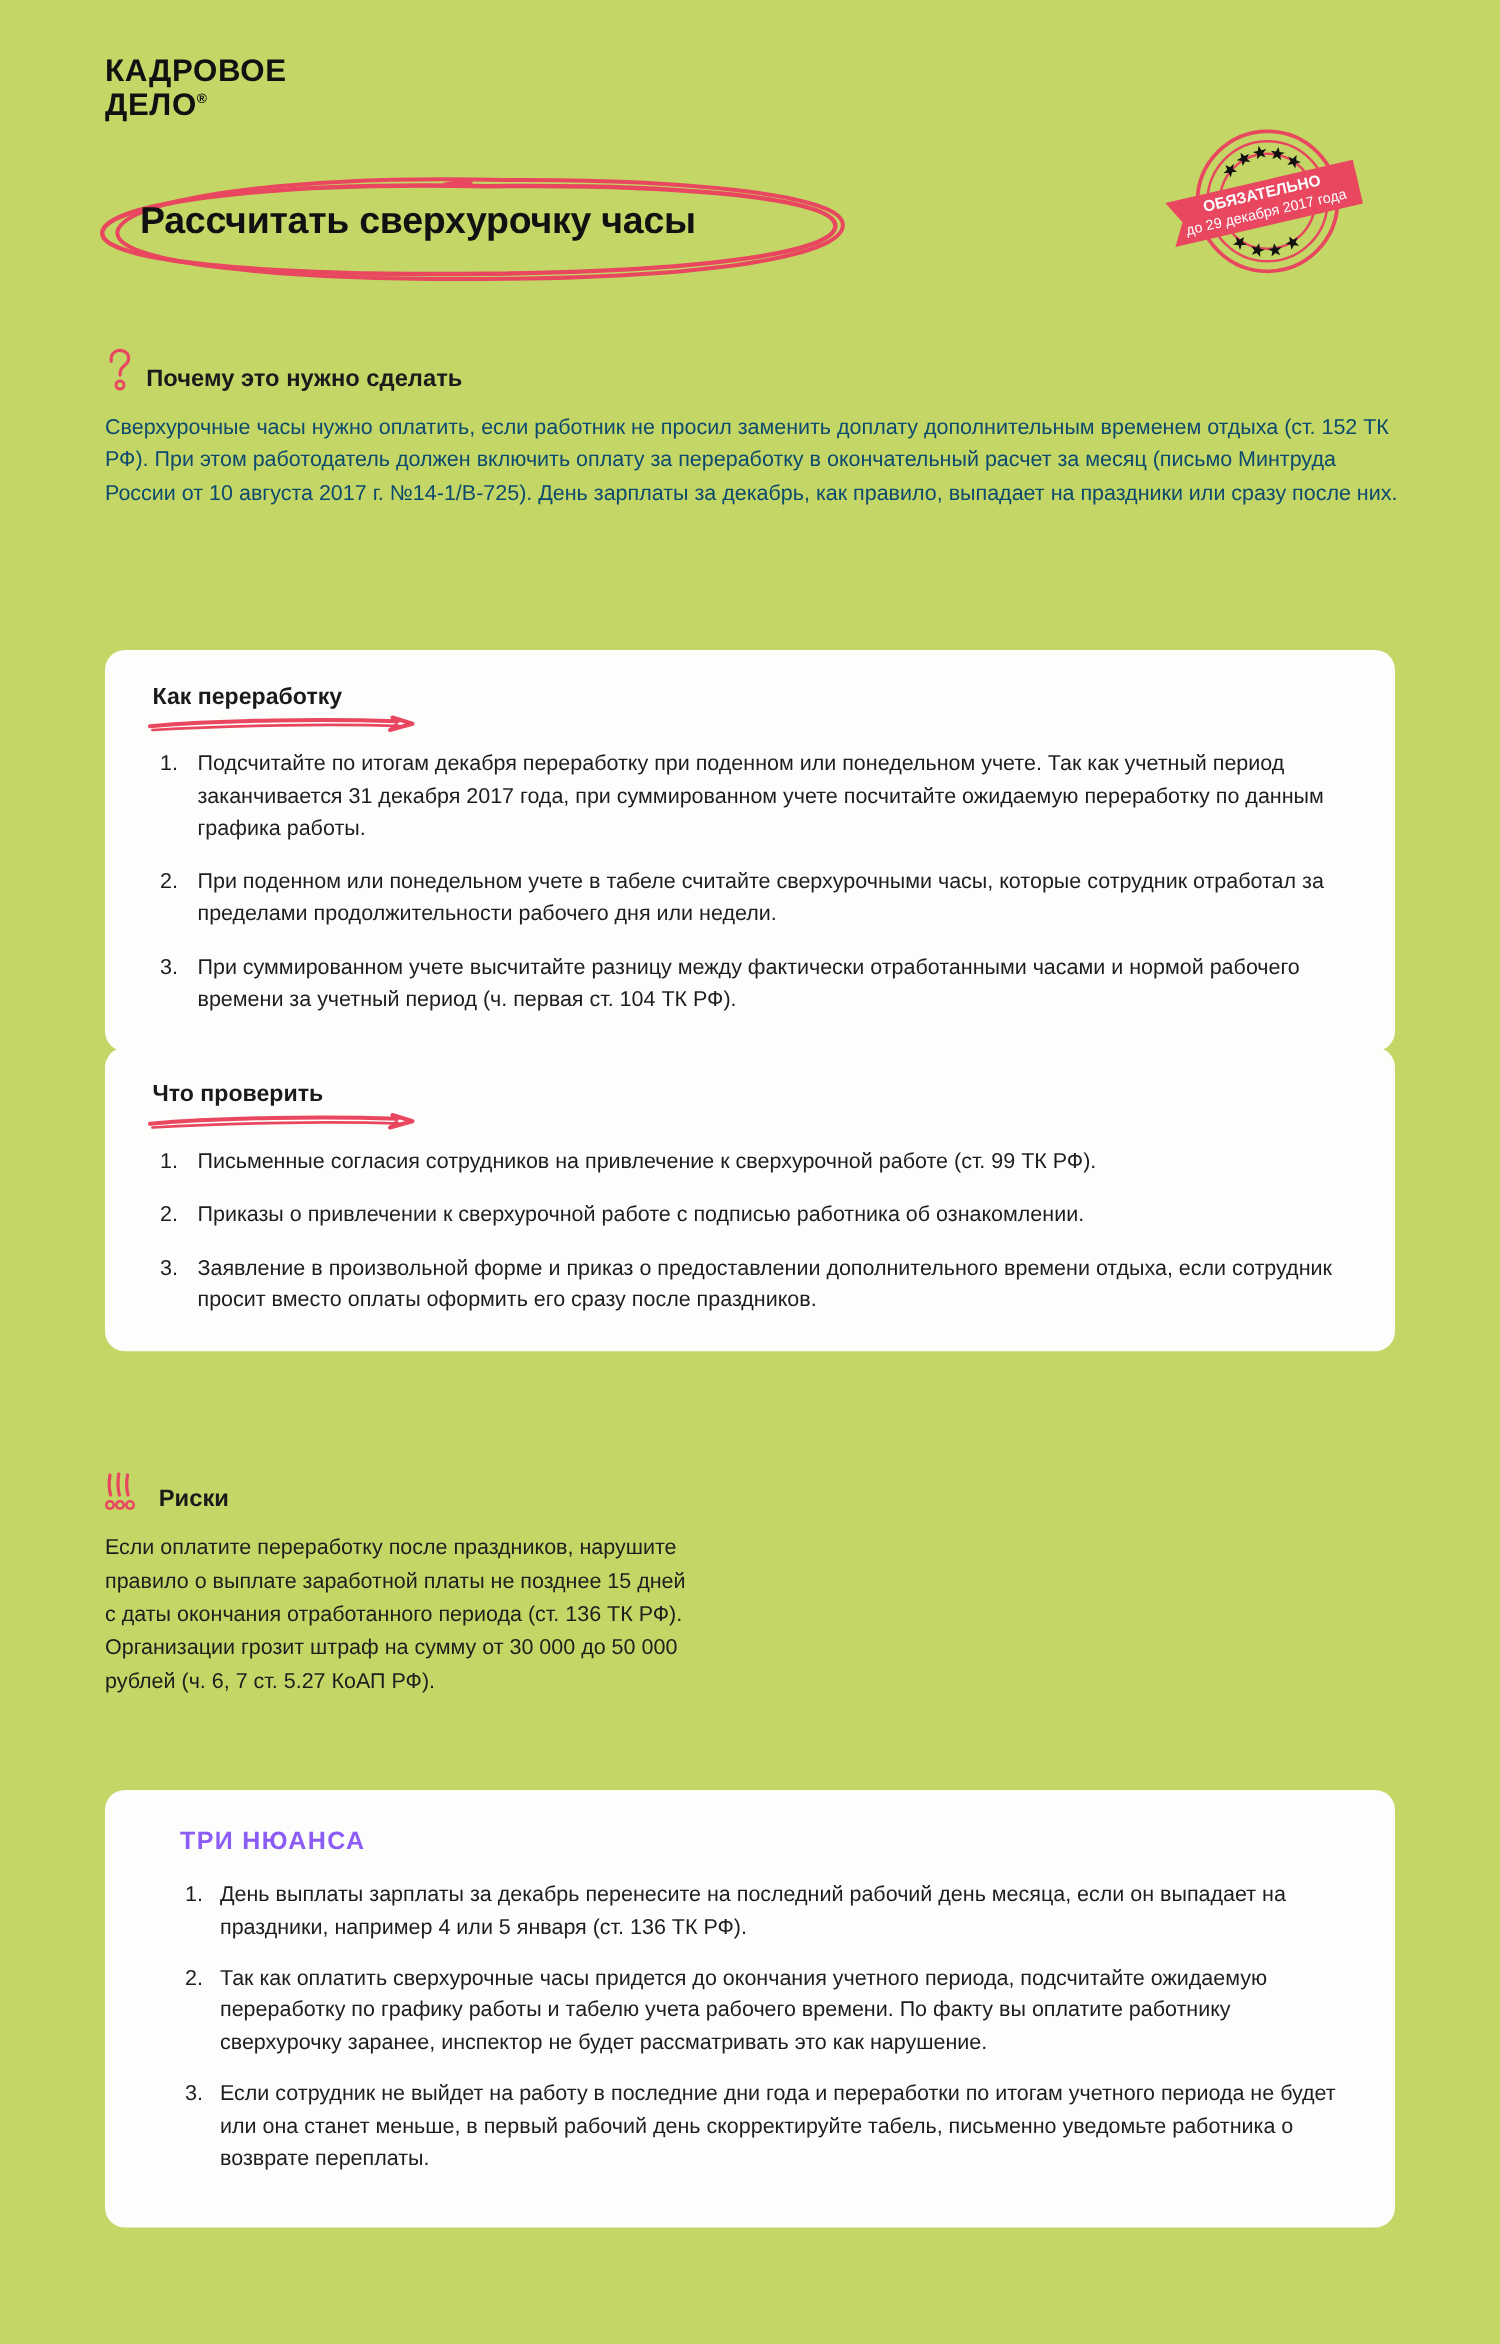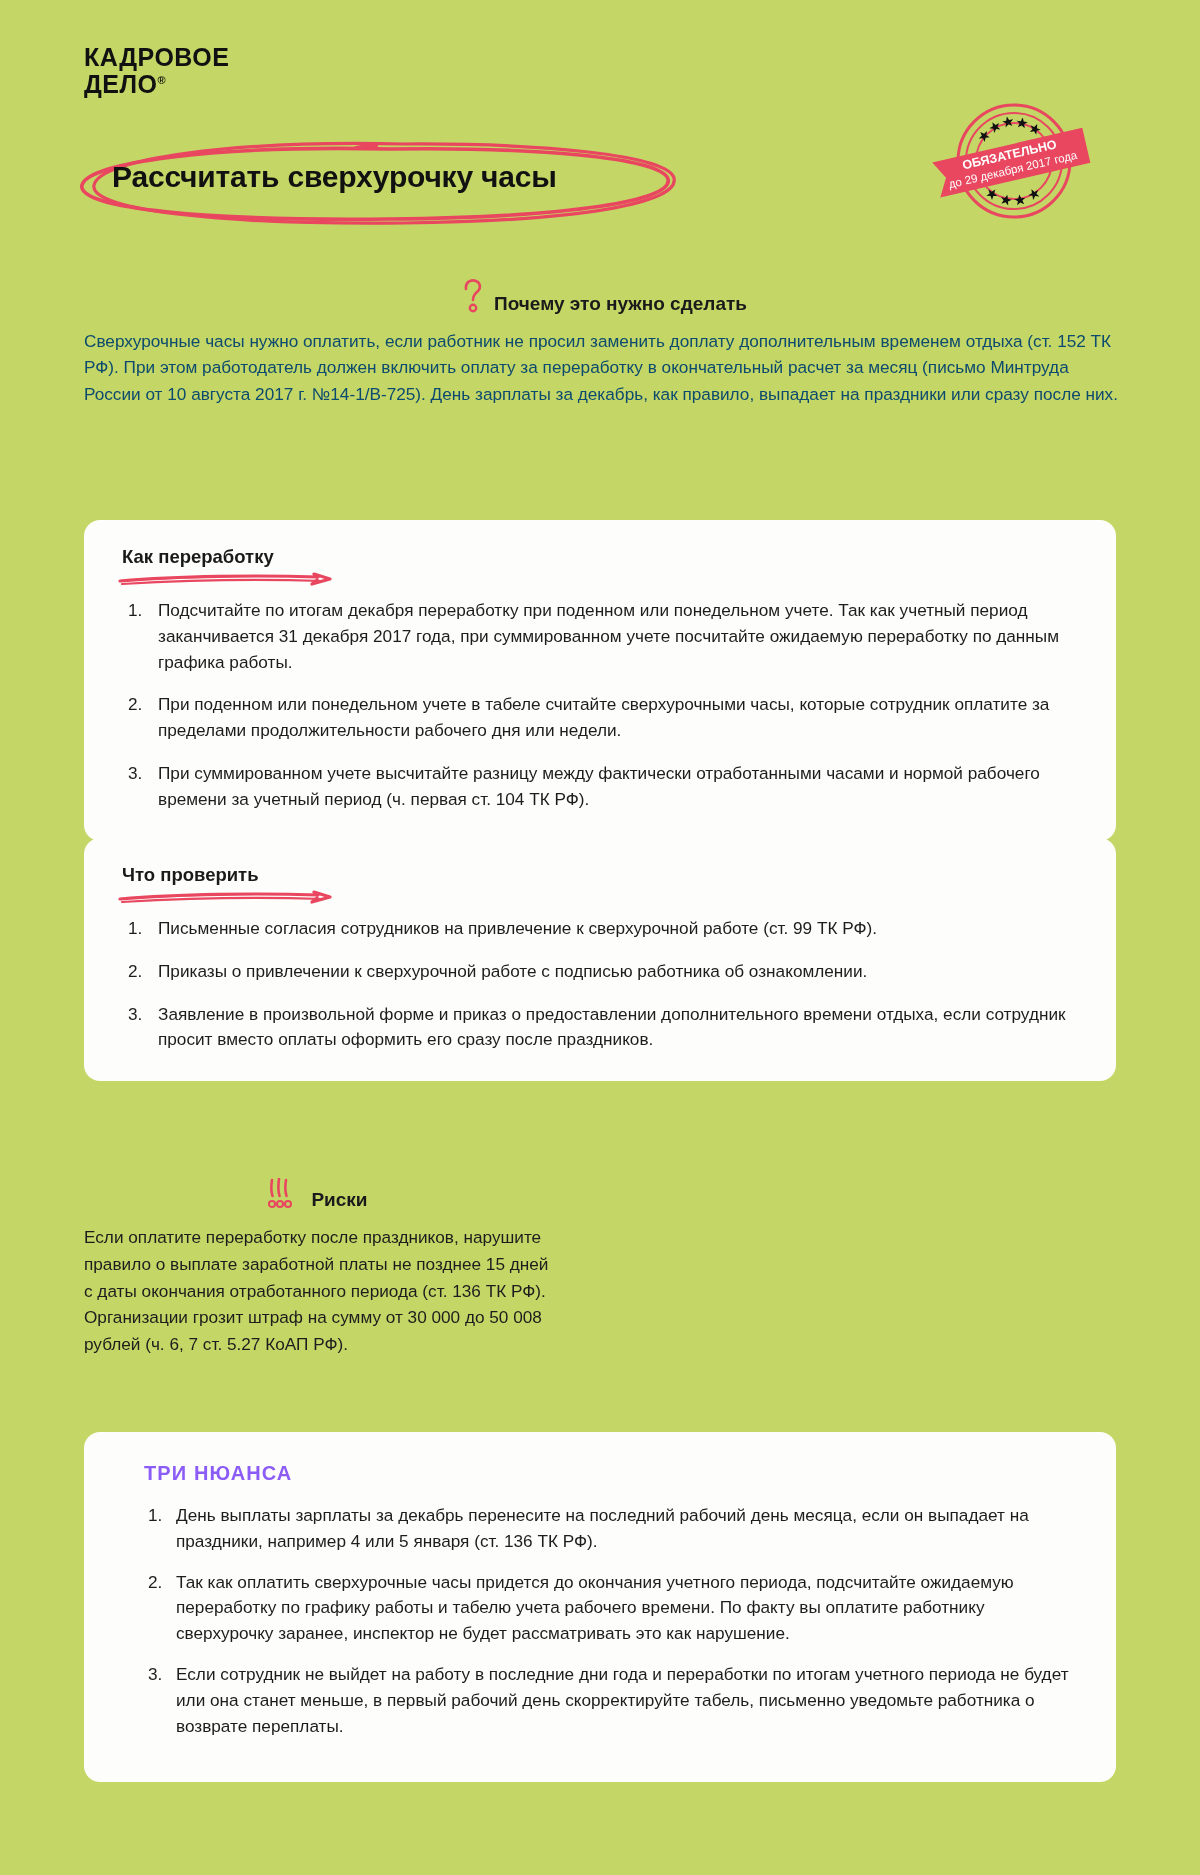--- a/index.html
+++ b/index.html
@@ -81,21 +81,20 @@
     position: absolute;
     left: 84px;
     top: 278px;
     width: 1040px;
   }
   .head-row {
     display: flex;
     align-items: flex-end;
     gap: 9px;
     margin-bottom: 14px;
-    justify-content: center;
   }
   .head-row .h-title {
     font-size: 19px;
     font-weight: bold;
     color: #1a1a1a;
     line-height: 1;
     padding-bottom: 1px;
   }
   .icon-q { width: 24px; height: 36px; display:block; }
   .why p {
@@ -236,21 +235,21 @@
   </div>
 
   <div class="card" style="top:520px;">
     <div class="card-head">Как переработку</div>
     <svg class="underline-svg" viewBox="0 0 230 14">
       <path d="M2 9 C60 4, 140 3, 200 5 L196 2 L212 7 L194 12 L199 8" fill="none" stroke="#e8475f" stroke-width="3.2" stroke-linecap="round" stroke-linejoin="round"></path>
       <path d="M4 12 C70 8, 150 7, 205 9" fill="none" stroke="#e8475f" stroke-width="2.2" stroke-linecap="round"></path>
     </svg>
     <ol class="list">
       <li>Подсчитайте по итогам декабря переработку при поденном или понедельном учете. Так как учетный период заканчивается 31 декабря 2017 года, при суммированном учете посчитайте ожидаемую переработку по данным графика работы.</li>
-      <li>При поденном или понедельном учете в табеле считайте сверхурочными часы, которые сотрудник оплатите за пределами продолжительности рабочего дня или недели.</li>
+      <li>При поденном или понедельном учете в табеле считайте сверхурочными часы, которые сотрудник отработал за пределами продолжительности рабочего дня или недели.</li>
       <li>При суммированном учете высчитайте разницу между фактически отработанными часами и нормой рабочего времени за учетный период (ч. первая ст. 104 ТК РФ).</li>
     </ol>
   </div>
 
   <div class="card" style="top:838px;">
     <div class="card-head">Что проверить</div>
     <svg class="underline-svg" viewBox="0 0 230 14">
       <path d="M2 9 C60 4, 140 3, 200 5 L196 2 L212 7 L194 12 L199 8" fill="none" stroke="#e8475f" stroke-width="3.2" stroke-linecap="round" stroke-linejoin="round"></path>
       <path d="M4 12 C70 8, 150 7, 205 9" fill="none" stroke="#e8475f" stroke-width="2.2" stroke-linecap="round"></path>
     </svg>
@@ -267,21 +266,21 @@
         <svg class="icon-risk" viewBox="0 0 34 32">
           <path d="M4 2 C3 8, 3 13, 4.5 18" fill="none" stroke="#e8475f" stroke-width="2.6" stroke-linecap="round"></path>
           <path d="M11 1 C10 8, 10 13, 11.5 18" fill="none" stroke="#e8475f" stroke-width="2.6" stroke-linecap="round"></path>
           <path d="M18 2 C17 8, 17 13, 18.5 18" fill="none" stroke="#e8475f" stroke-width="2.6" stroke-linecap="round"></path>
           <circle cx="4" cy="26" r="3" fill="none" stroke="#e8475f" stroke-width="2.1"></circle>
           <circle cx="12" cy="26" r="3" fill="none" stroke="#e8475f" stroke-width="2.1"></circle>
           <circle cx="20" cy="26" r="3" fill="none" stroke="#e8475f" stroke-width="2.1"></circle>
         </svg>
         <div class="h-title">Риски</div>
       </div>
-      <div class="col-body">Если оплатите переработку после праздников, нарушите правило о выплате заработной платы не позднее 15 дней с даты окончания отработанного периода (ст. 136 ТК РФ). Организации грозит штраф на сумму от 30 000 до 50 008 рублей (ч. 6, 7 ст. 5.27 КоАП РФ).</div>
+      <div class="col-body">Если оплатите переработку после праздников, нарушите правило о выплате заработной платы не позднее 15 дней с даты окончания отработанного периода (ст. 136 ТК РФ). Организации грозит штраф на сумму от 30 000 до 50 000 рублей (ч. 6, 7 ст. 5.27 КоАП РФ).</div>
     </div>
 
   </div>
 
   <div class="card nuances" style="top:1432px; padding-top:30px;">
     <div class="nuances-head">ТРИ НЮАНСА</div>
     <ol class="list">
       <li>День выплаты зарплаты за декабрь перенесите на последний рабочий день месяца, если он выпадает на праздники, например 4 или 5 января (ст. 136 ТК РФ).</li>
       <li>Так как оплатить сверхурочные часы придется до окончания учетного периода, подсчитайте ожидаемую переработку по графику работы и табелю учета рабочего времени. По факту вы оплатите работнику сверхурочку заранее, инспектор не будет рассматривать это как нарушение.</li>
       <li>Если сотрудник не выйдет на работу в последние дни года и переработки по итогам учетного периода не будет или она станет меньше, в первый рабочий день скорректируйте табель, письменно уведомьте работника о возврате переплаты.</li>

